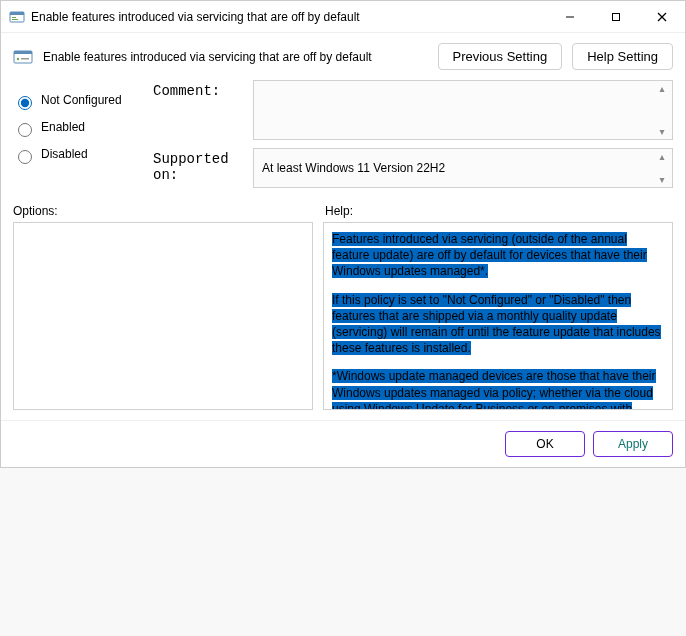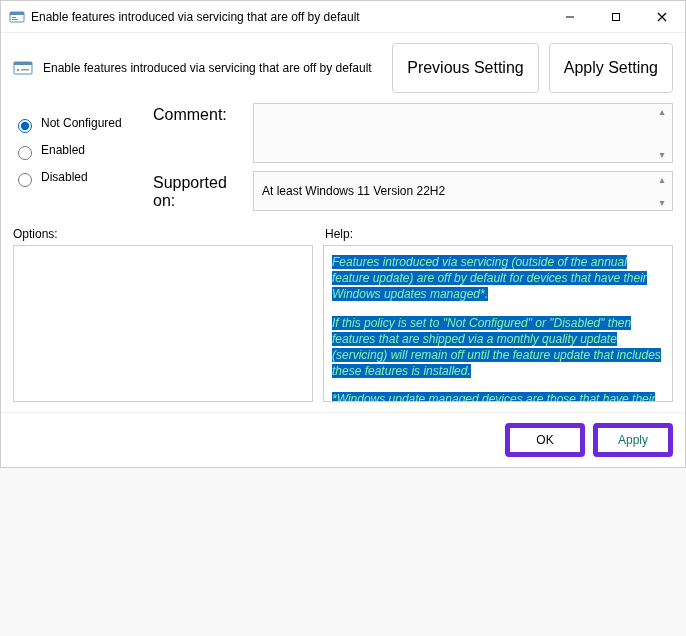--- a/index.html
+++ b/index.html
@@ -53,22 +53,22 @@
   }
   .header-row .h-icon {
     width: 20px; height:20px;
     display:inline-flex;align-items:center;justify-content:center;
   }
   .header-title { flex:1; font-size:12px; }
   .navbtn {
     border:1px solid #d0d0d0;
     border-radius:4px;
     background:#fff;
-    padding:15px 14px;
-    font-size:16px;
+    padding:5px 14px;
+    font-size:13px;
     font-family:inherit;
     cursor:pointer;
   }
   .midrow {
     display:flex;
     padding: 0 12px;
   }
   .radio-col {
     width: 140px;
     padding-top: 8px;
@@ -78,21 +78,21 @@
     gap:6px;
     padding:5px 0;
     font-size:12px;
   }
   .radio-row input[type=radio] {
     width:14px; height:14px;
     accent-color:#0067c0;
   }
   .form-col { flex:1; }
   .form-line { display:flex; align-items:flex-start; gap:10px; margin-bottom:8px; }
-  .form-label { width:90px; font-size:16px; padding-top:3px; }
+  .form-label { width:90px; font-size:14px; padding-top:3px;font-family:Liberation Mono, monospace; }
   .field-box {
     flex:1;
     border:1px solid #d0d0d0;
     background:#fbfbfb;
     min-height:60px;
     position:relative;
   }
   .field-box.small { min-height:40px; display:flex; align-items:center; padding:0 8px; }
   .scroll-arrows {
     position:absolute; right:2px; top:2px; bottom:2px;
@@ -107,34 +107,33 @@
   .panes { display:flex; gap:10px; padding:0 12px 10px; flex:1; min-height:0; }
   .pane {
     border:1px solid #d0d0d0;
     background:#fff;
     overflow:auto;
   }
   .pane.left { width:300px; }
   .pane.right { flex:1; padding:8px; font-size:12px; line-height:1.35; }
   .hl {
     background:#0067c0;
-    color:#86efac;
+    color:#000000;
     display:inline;
-    font-style:italic;
   }
   .para { margin-bottom:12px; }
   .footer {
     display:flex;
     justify-content:flex-end;
     gap:8px;
     padding:10px 12px;
     border-top:1px solid #eee;
   }
   .fbtn {
-    border:5px solid #6d28d9;
+    border:1px solid #6d28d9;
     border-radius:4px;
     background:#fff;
     width:80px;
     padding:5px 0;
     font-size:12px;
     font-family:inherit;
     cursor:pointer;
   }
   .fbtn:disabled { color:#0f766e; cursor:default; }
 </style>
@@ -177,21 +176,21 @@
     <span class="h-icon">
       <svg width="20" height="20" viewBox="0 0 20 20">
         <rect x="1" y="4" width="18" height="12" rx="1" fill="#fff" stroke="#5b8db8" stroke-width="1"></rect>
         <rect x="1" y="4" width="18" height="3" fill="#5b8db8"></rect>
         <circle cx="5" cy="12" r="1.2" fill="#6aa84f"></circle>
         <rect x="8" y="11" width="8" height="1.5" fill="#999"></rect>
       </svg>
     </span>
     <span class="header-title">Enable features introduced via servicing that are off by default</span>
     <button class="navbtn">Previous Setting</button>
-    <button class="navbtn">Apply Setting</button>
+    <button class="navbtn">Help Setting</button>
   </div>
 
   <div class="midrow">
     <div class="radio-col">
       <label class="radio-row">
         <input type="radio" name="state" checked="" style="">
         <span>Not Configured</span>
       </label>
       <label class="radio-row">
         <input type="radio" name="state" style="">

